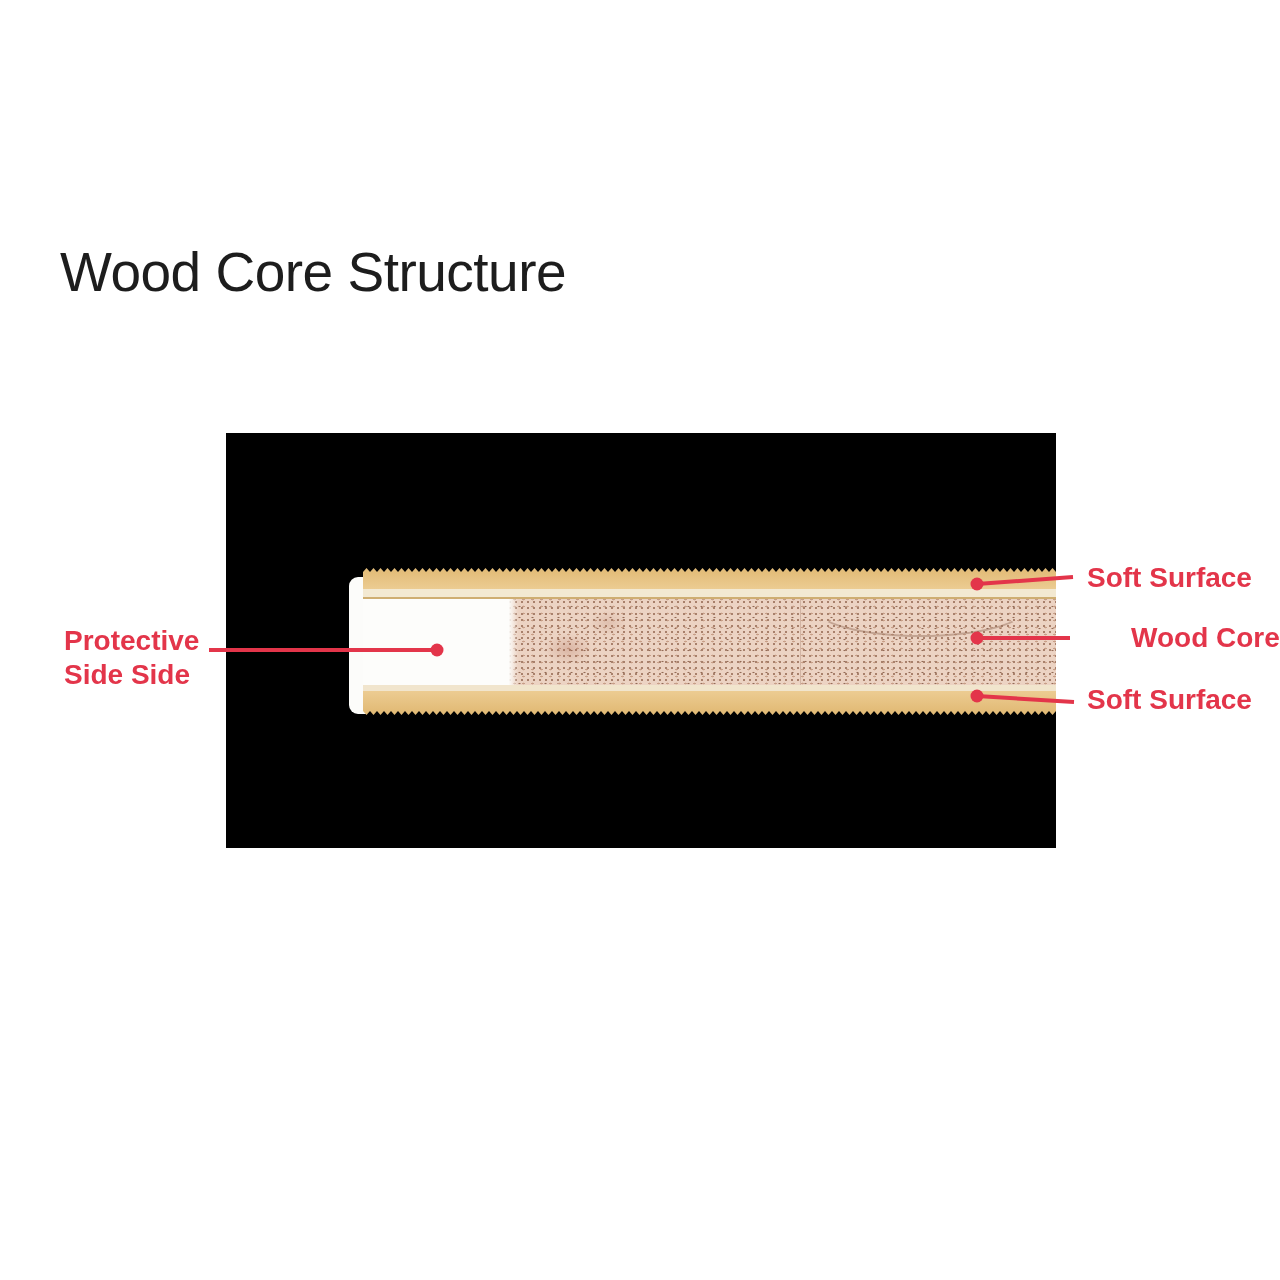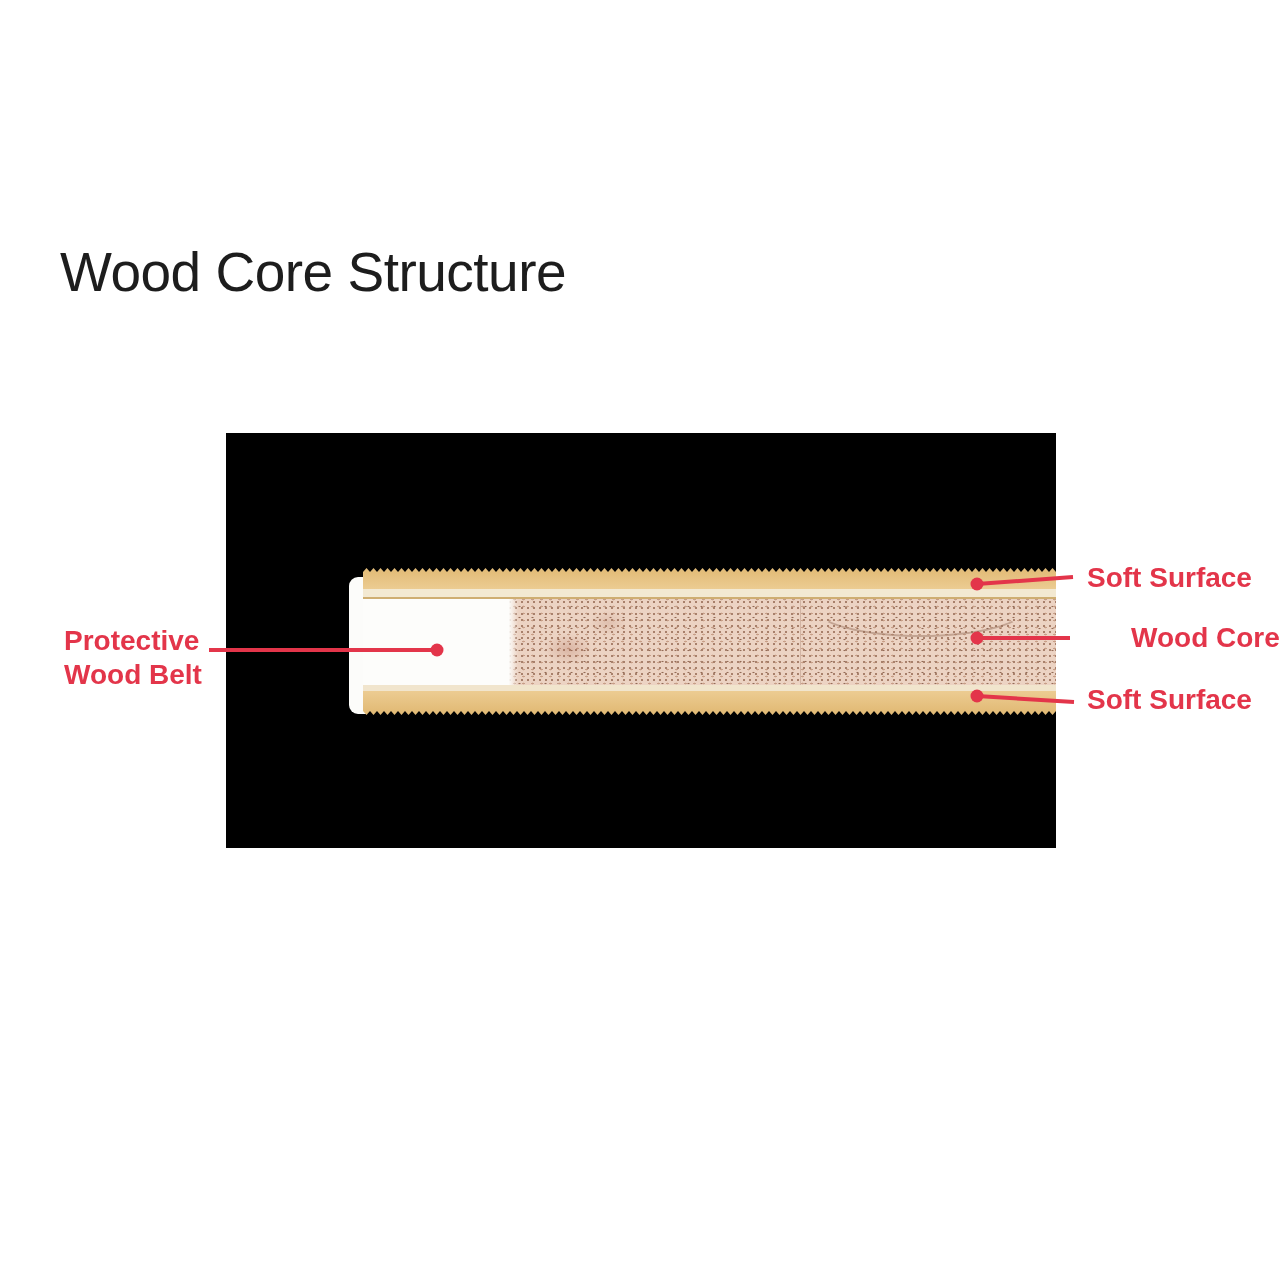--- a/index.html
+++ b/index.html
@@ -187,21 +187,21 @@
 
     <line class="callout-line" x1="1070" y1="638" x2="977" y2="638"></line>
     <circle class="callout-dot" cx="977" cy="638" r="6.5"></circle>
 
     <line class="callout-line" x1="1074" y1="702" x2="977" y2="696"></line>
     <circle class="callout-dot" cx="977" cy="696" r="6.5"></circle>
   </svg>
 
   <div class="label label-left">
     <div>Protective</div>
-    <div>Wood Belt</div>
+    <div>Side Side</div>
   </div>
 
   <div class="label label-right label-soft-top">Soft Surface</div>
 
   <div class="label label-right label-wood-core">Wood Core</div>
 
   <div class="label label-right label-soft-bottom">Soft Surface</div>
 
 </div>
 

